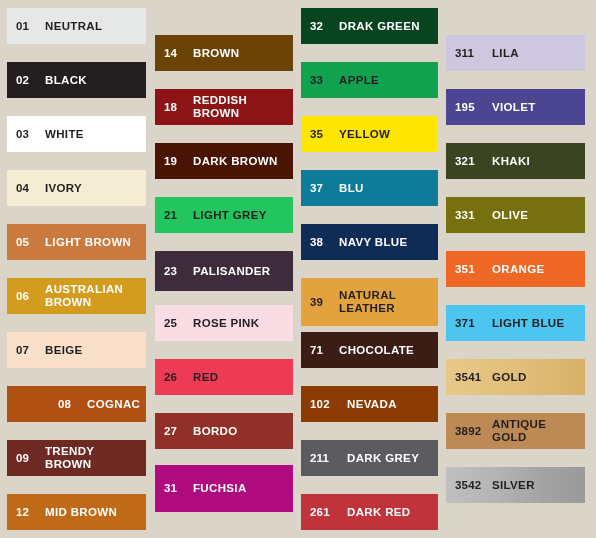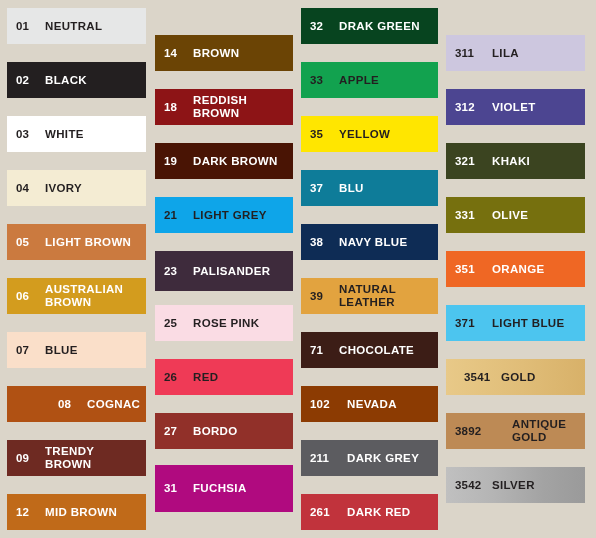--- a/index.html
+++ b/index.html
@@ -86,21 +86,21 @@
       <div class="swatch" style="top: 224px; height: 36px; background: rgb(203, 122, 63);">
         <span class="code" style="color: rgb(255, 255, 255);">05</span>
         <span class="name" style="color: rgb(255, 255, 255);">LIGHT BROWN</span>
       </div>
       <div class="swatch" style="top: 278px; height: 36px; background: rgb(211, 156, 30);">
         <span class="code" style="color: rgb(255, 255, 255);">06</span>
         <span class="name" style="color: rgb(255, 255, 255);">AUSTRALIAN BROWN</span>
       </div>
       <div class="swatch" style="top: 332px; height: 36px; background: rgb(250, 223, 201);">
         <span class="code" style="color: rgb(35, 31, 32);">07</span>
-        <span class="name" style="color: rgb(35, 31, 32);">BLUE</span>
+        <span class="name" style="color: rgb(35, 31, 32);">BEIGE</span>
       </div>
       <div class="swatch" style="top: 386px; height: 36px; background: rgb(176, 81, 19);">
         <span class="code" style="color: rgb(255, 255, 255); margin-left: 42px;">08</span>
         <span class="name" style="color: rgb(255, 255, 255);">COGNAC</span>
       </div>
       <div class="swatch" style="top: 440px; height: 36px; background: rgb(110, 42, 34);">
         <span class="code" style="color: rgb(255, 255, 255);">09</span>
         <span class="name" style="color: rgb(255, 255, 255);">TRENDY BROWN</span>
       </div>
       <div class="swatch" style="top: 494px; height: 36px; background: rgb(192, 106, 25);">
@@ -114,21 +114,21 @@
         <span class="name" style="color: rgb(255, 255, 255);">BROWN</span>
       </div>
       <div class="swatch" style="top: 89px; height: 36px; background: rgb(141, 20, 22);">
         <span class="code" style="color: rgb(255, 255, 255);">18</span>
         <span class="name" style="color: rgb(255, 255, 255);">REDDISH BROWN</span>
       </div>
       <div class="swatch" style="top: 143px; height: 36px; background: rgb(73, 20, 4);">
         <span class="code" style="color: rgb(255, 255, 255);">19</span>
         <span class="name" style="color: rgb(255, 255, 255);">DARK BROWN</span>
       </div>
-      <div class="swatch" style="top: 197px; height: 36px; background: #0ea5e9;">
+      <div class="swatch" style="top: 197px; height: 36px; background: #22c55e;">
         <span class="code" style="color: rgb(35, 31, 32);">21</span>
         <span class="name" style="color: rgb(35, 31, 32);">LIGHT GREY</span>
       </div>
       <div class="swatch" style="top: 251px; height: 40px; background: rgb(62, 43, 60);">
         <span class="code" style="color: rgb(255, 255, 255);">23</span>
         <span class="name" style="color: rgb(255, 255, 255);">PALISANDER</span>
       </div>
       <div class="swatch" style="top: 305px; height: 36px; background: rgb(250, 220, 228);">
         <span class="code" style="color: rgb(35, 31, 32);">25</span>
         <span class="name" style="color: rgb(35, 31, 32);">ROSE PINK</span>
@@ -160,21 +160,21 @@
         <span class="name" style="color: rgb(35, 31, 32);">YELLOW</span>
       </div>
       <div class="swatch" style="top: 170px; height: 36px; background: rgb(14, 124, 153);">
         <span class="code" style="color: rgb(255, 255, 255);">37</span>
         <span class="name" style="color: rgb(255, 255, 255);">BLU</span>
       </div>
       <div class="swatch" style="top: 224px; height: 36px; background: rgb(14, 44, 85);">
         <span class="code" style="color: rgb(255, 255, 255);">38</span>
         <span class="name" style="color: rgb(255, 255, 255);">NAVY BLUE</span>
       </div>
-      <div class="swatch" style="top: 278px; height: 36px; background: rgb(226, 163, 63);">
+      <div class="swatch" style="top: 278px; height: 48px; background: rgb(226, 163, 63);">
         <span class="code" style="color: rgb(35, 31, 32);">39</span>
         <span class="name" style="color: rgb(35, 31, 32);">NATURAL LEATHER</span>
       </div>
       <div class="swatch" style="top: 332px; height: 36px; background: rgb(60, 29, 22);">
         <span class="code" style="color: rgb(255, 255, 255);">71</span>
         <span class="name" style="color: rgb(255, 255, 255);">CHOCOLATE</span>
       </div>
       <div class="swatch" style="top: 386px; height: 36px; background: rgb(140, 59, 2);">
         <span class="code wide" style="color: rgb(255, 255, 255);">102</span>
         <span class="name" style="color: rgb(255, 255, 255);">NEVADA</span>
@@ -187,44 +187,44 @@
         <span class="code wide" style="color: rgb(255, 255, 255);">261</span>
         <span class="name" style="color: rgb(255, 255, 255);">DARK RED</span>
       </div>
     </div>
     <div class="column col-4">
       <div class="swatch" style="top: 35px; height: 36px; background: rgb(205, 199, 223);">
         <span class="code wide" style="color: rgb(35, 31, 32);">311</span>
         <span class="name" style="color: rgb(35, 31, 32);">LILA</span>
       </div>
       <div class="swatch" style="top: 89px; height: 36px; background: rgb(76, 69, 145);">
-        <span class="code wide" style="color: rgb(255, 255, 255);">312</span>
+        <span class="code wide" style="color: rgb(255, 255, 255);">195</span>
         <span class="name" style="color: rgb(255, 255, 255);">VIOLET</span>
       </div>
       <div class="swatch" style="top: 143px; height: 36px; background: rgb(59, 68, 32);">
         <span class="code wide" style="color: rgb(255, 255, 255);">321</span>
         <span class="name" style="color: rgb(255, 255, 255);">KHAKI</span>
       </div>
       <div class="swatch" style="top: 197px; height: 36px; background: rgb(118, 112, 14);">
         <span class="code wide" style="color: rgb(255, 255, 255);">331</span>
         <span class="name" style="color: rgb(255, 255, 255);">OLIVE</span>
       </div>
       <div class="swatch" style="top: 251px; height: 36px; background: rgb(239, 103, 36);">
         <span class="code wide" style="color: rgb(255, 255, 255);">351</span>
         <span class="name" style="color: rgb(255, 255, 255);">ORANGE</span>
       </div>
       <div class="swatch" style="top: 305px; height: 36px; background: rgb(76, 197, 239);">
         <span class="code wide" style="color: rgb(35, 31, 32);">371</span>
         <span class="name" style="color: rgb(35, 31, 32);">LIGHT BLUE</span>
       </div>
-      <div class="swatch" style="top: 359px; height: 36px; background: linear-gradient(90deg, rgb(232, 201, 136) 0%, rgb(224, 189, 120) 55%, rgb(216, 177, 105) 100%); padding-left: 9px;">
+      <div class="swatch" style="top: 359px; height: 36px; background: linear-gradient(90deg, rgb(232, 201, 136) 0%, rgb(224, 189, 120) 55%, rgb(216, 177, 105) 100%);">
         <span class="code wide" style="color: rgb(35, 31, 32);">3541</span>
         <span class="name" style="color: rgb(35, 31, 32);">GOLD</span>
       </div>
-      <div class="swatch" style="top: 413px; height: 36px; background: rgb(189, 138, 85); gap: 20px;">
+      <div class="swatch" style="top: 413px; height: 36px; background: rgb(189, 138, 85);">
         <span class="code wide" style="color: rgb(35, 31, 32);">3892</span>
         <span class="name" style="color: rgb(35, 31, 32);">ANTIQUE GOLD</span>
       </div>
       <div class="swatch" style="top: 467px; height: 36px; background: linear-gradient(90deg, rgb(192, 192, 192) 0%, rgb(180, 180, 180) 35%, rgb(163, 163, 163) 70%, rgb(154, 154, 154) 100%);">
         <span class="code wide" style="color: rgb(35, 31, 32);">3542</span>
         <span class="name" style="color: rgb(35, 31, 32);">SILVER</span>
       </div>
     </div>
   </div>
 

